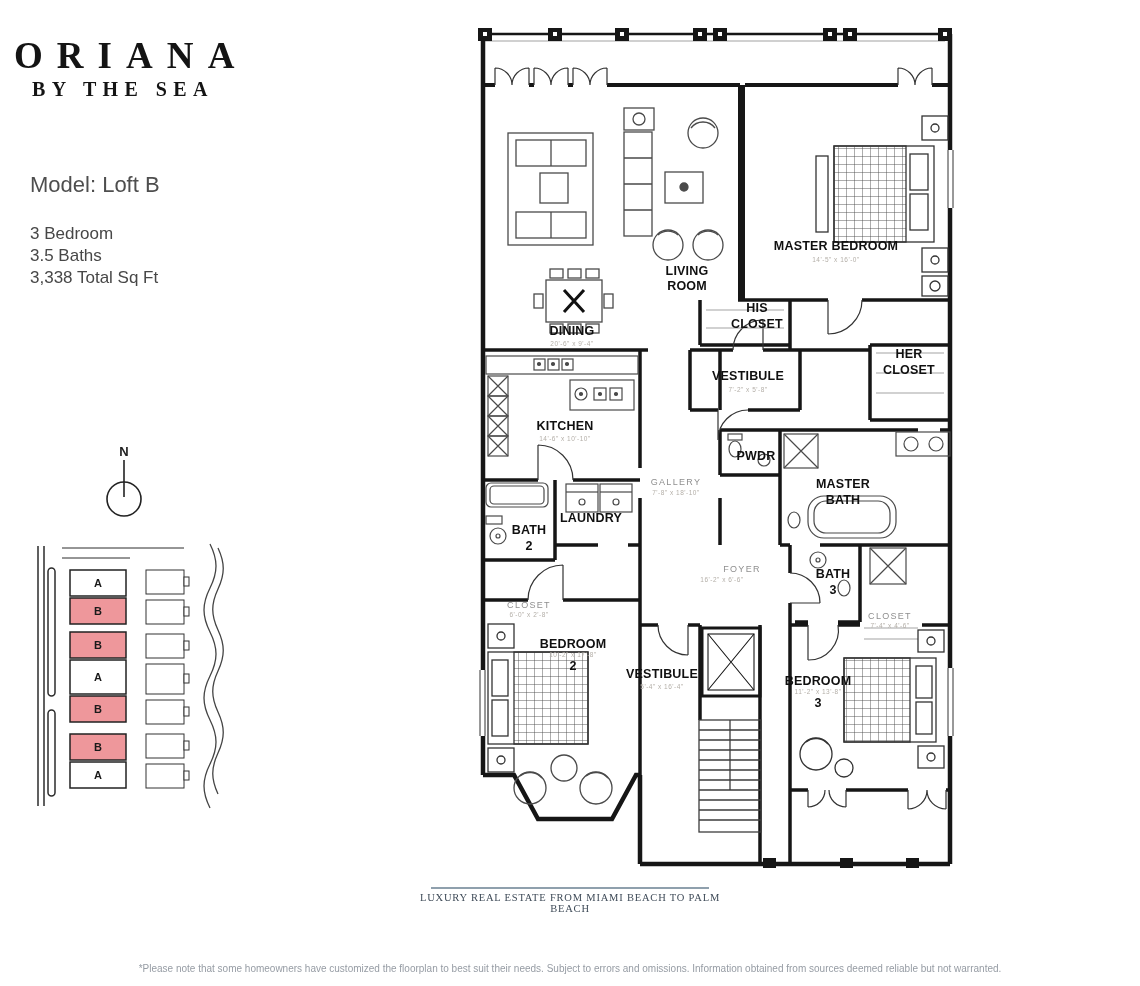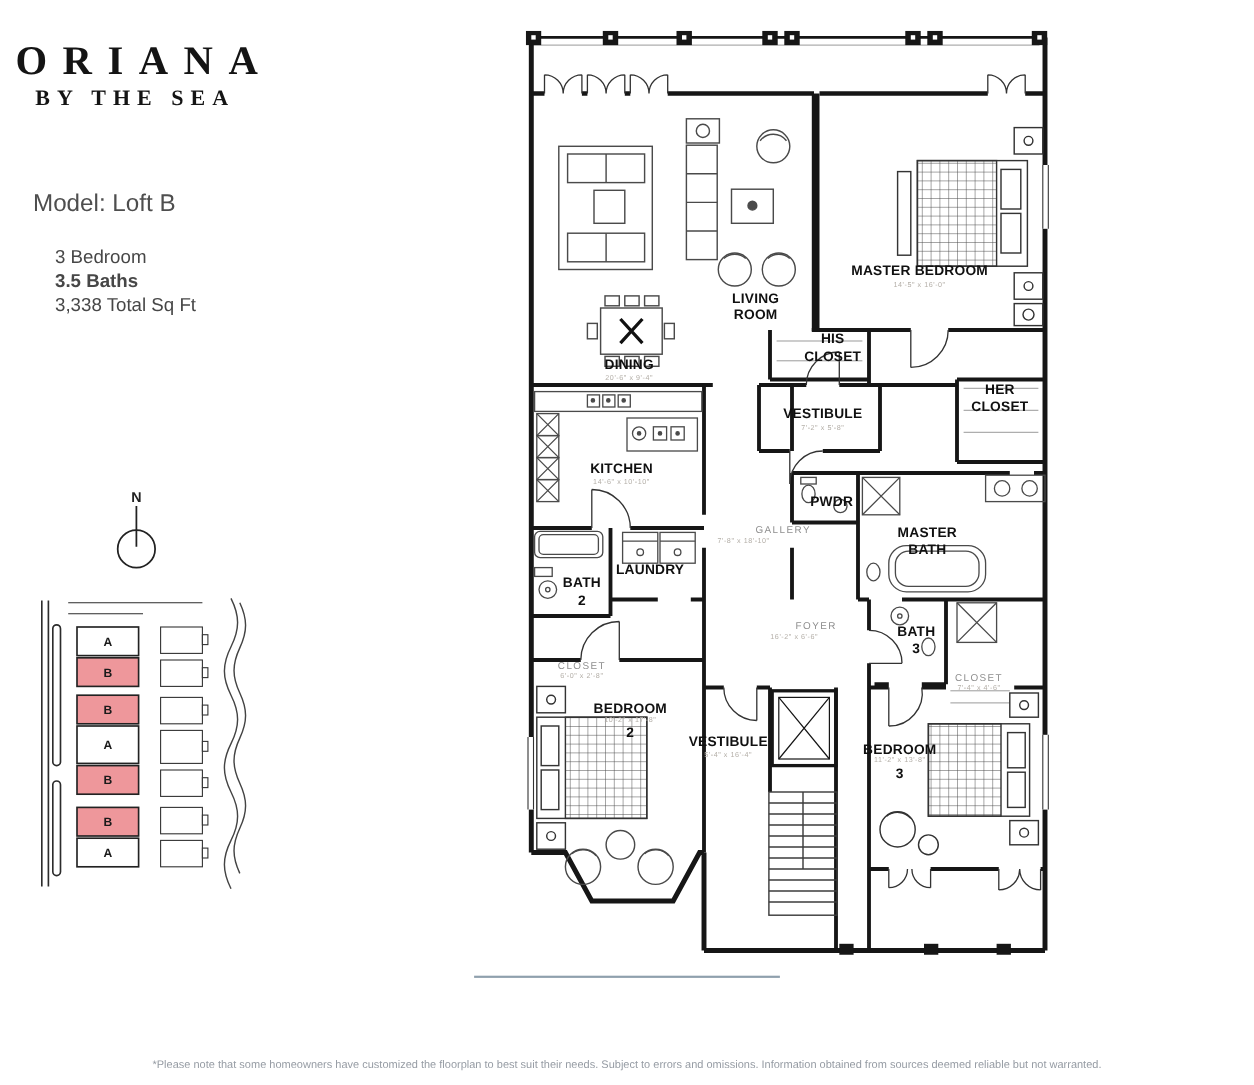--- a/index.html
+++ b/index.html
@@ -8,21 +8,21 @@
   .abs{position:absolute;}
 
   
   .brand-title{left:14px;top:34px;font-family:"Liberation Serif",serif;font-size:37px;
                letter-spacing:0.38em;color:#141414;font-weight:600;}
   .brand-sub{left:32px;top:78px;font-family:"Liberation Serif",serif;font-size:20px;
              letter-spacing:0.32em;color:#141414;font-weight:600;}
 
   
   .model-title{left:30px;top:172px;font-size:22px;color:#4e4e4e;}
-  .spec{left:30px;font-size:17px;color:#474747;margin-left:20px;}
+  .spec{left:30px;font-size:17px;color:#474747;}
 
   
   .compass{left:96px;top:444px;width:56px;text-align:center;}
   .compass .n{font-size:13px;color:#222;font-weight:600;}
 
   
   .rl{position:absolute;transform:translateX(-50%);font-weight:bold;font-size:12.5px;
       color:#101010;letter-spacing:0.2px;white-space:nowrap;line-height:1;}
   .rl.faint{font-weight:400;font-size:9px;color:#8f8f8f;letter-spacing:1.3px;}
   .rd{position:absolute;transform:translateX(-50%);font-size:6.5px;color:#b4afa8;
@@ -41,21 +41,21 @@
   .footnote{left:0;top:963px;width:1140px;text-align:center;font-size:10px;color:#969ca4;}
 </style>
 </head>
 <body>
 
 <div class="abs brand-title">ORIANA</div>
 <div class="abs brand-sub">BY THE SEA</div>
 
 <div class="abs model-title">Model: Loft B</div>
 <div class="abs spec" style="top:224px;">3 Bedroom</div>
-<div class="abs spec" style="top:246px;font-weight:bold;">3.5 Baths</div>
+<div class="abs spec" style="top:246px;">3.5 Baths</div>
 <div class="abs spec" style="top:268px;">3,338 Total Sq Ft</div>
 
 <div class="abs compass">
   <div class="n">N</div>
   <svg width="56" height="60" viewBox="0 0 56 60">
     <line x1="28" y1="1" x2="28" y2="38" stroke="#222" stroke-width="1.6"></line>
     <circle cx="28" cy="40" r="17" fill="none" stroke="#222" stroke-width="1.6"></circle>
   </svg>
 </div>
 
@@ -372,21 +372,21 @@
 
   <div class="rl" style="left:909px;top:348px;">HER</div>
   <div class="rl" style="left:909px;top:364px;">CLOSET</div>
 
   <div class="rl" style="left:572px;top:325px;">DINING</div>
   <div class="rd" style="left:572px;top:341px;">20'-6" x 9'-4"</div>
 
   <div class="rl" style="left:565px;top:420px;">KITCHEN</div>
   <div class="rd" style="left:565px;top:436px;">14'-6" x 10'-10"</div>
 
-  <div class="rl faint" style="left:676px;top:478px;margin-left:36px;">GALLERY</div>
+  <div class="rl faint" style="left:676px;top:478px;">GALLERY</div>
   <div class="rd" style="left:676px;top:490px;">7'-8" x 18'-10"</div>
 
   <div class="rl" style="left:756px;top:450px;">PWDR</div>
 
   <div class="rl" style="left:843px;top:478px;">MASTER</div>
   <div class="rl" style="left:843px;top:494px;">BATH</div>
 
   <div class="rl" style="left:529px;top:524px;">BATH</div>
   <div class="rl" style="left:529px;top:540px;">2</div>
 
@@ -411,15 +411,16 @@
   <div class="rl" style="left:662px;top:668px;">VESTIBULE</div>
   <div class="rd" style="left:662px;top:684px;">5'-4" x 16'-4"</div>
 
   <div class="rl" style="left:818px;top:675px;">BEDROOM</div>
   <div class="rd" style="left:818px;top:689px;">11'-2" x 13'-8"</div>
   <div class="rl" style="left:818px;top:697px;">3</div>
 </div>
 
 <div class="abs logo">
   <div class="logo-rule"></div>
+  <div class="logo-tag">LUXURY REAL ESTATE FROM MIAMI BEACH TO PALM BEACH</div>
 </div>
 
 <div class="abs footnote">*Please note that some homeowners have customized the floorplan to best suit their needs. Subject to errors and omissions. Information obtained from sources deemed reliable but not warranted.</div>
 
 </body></html>

